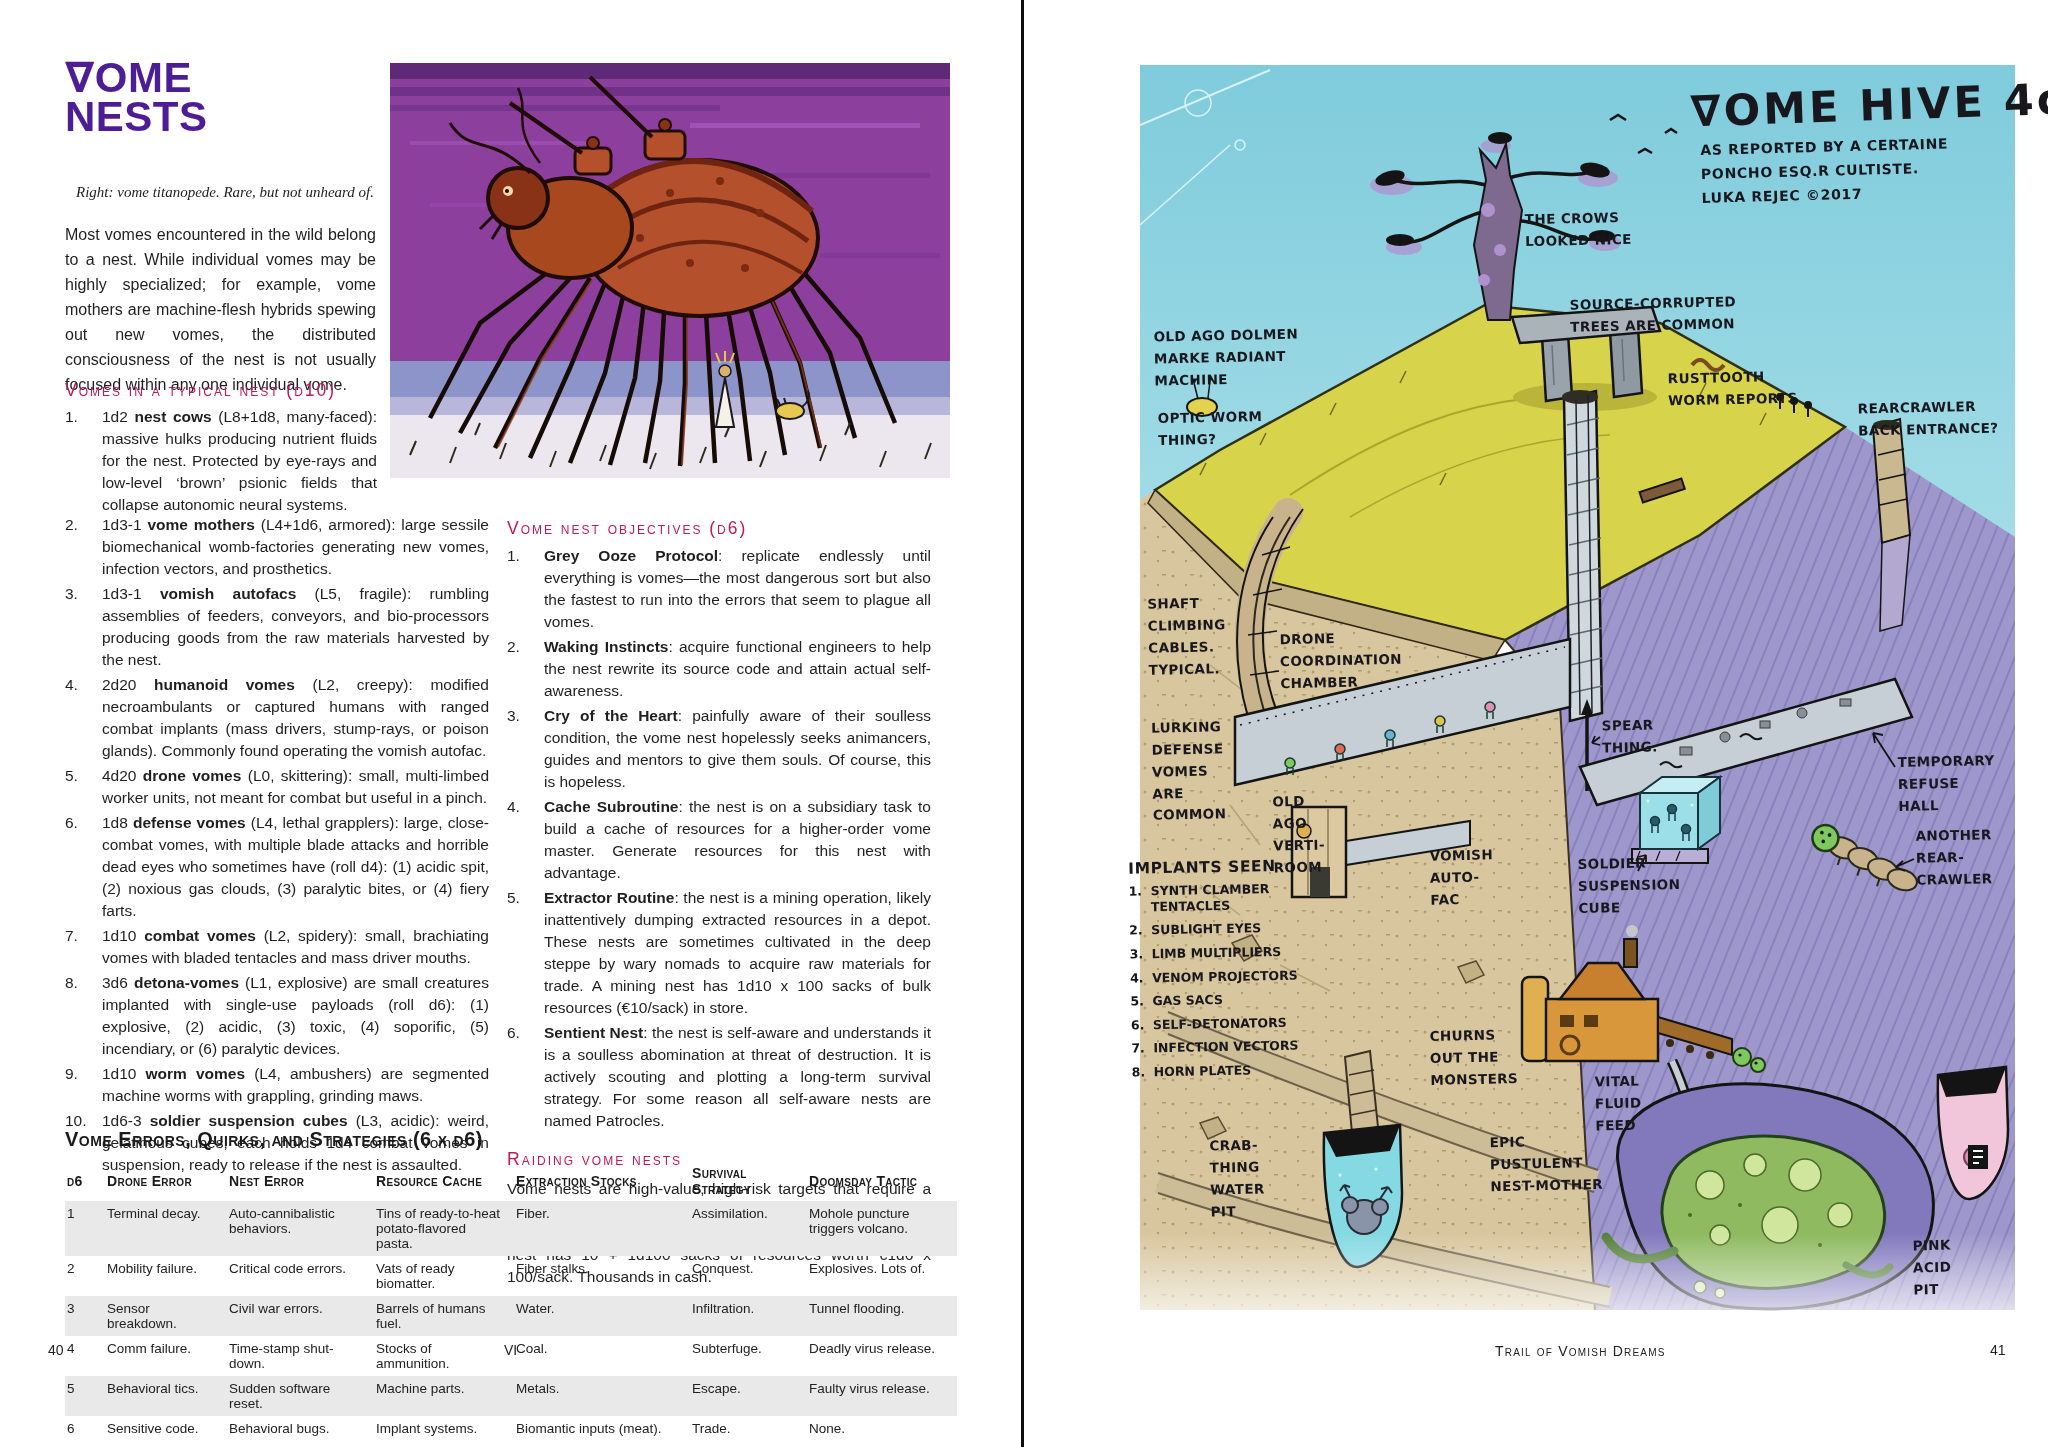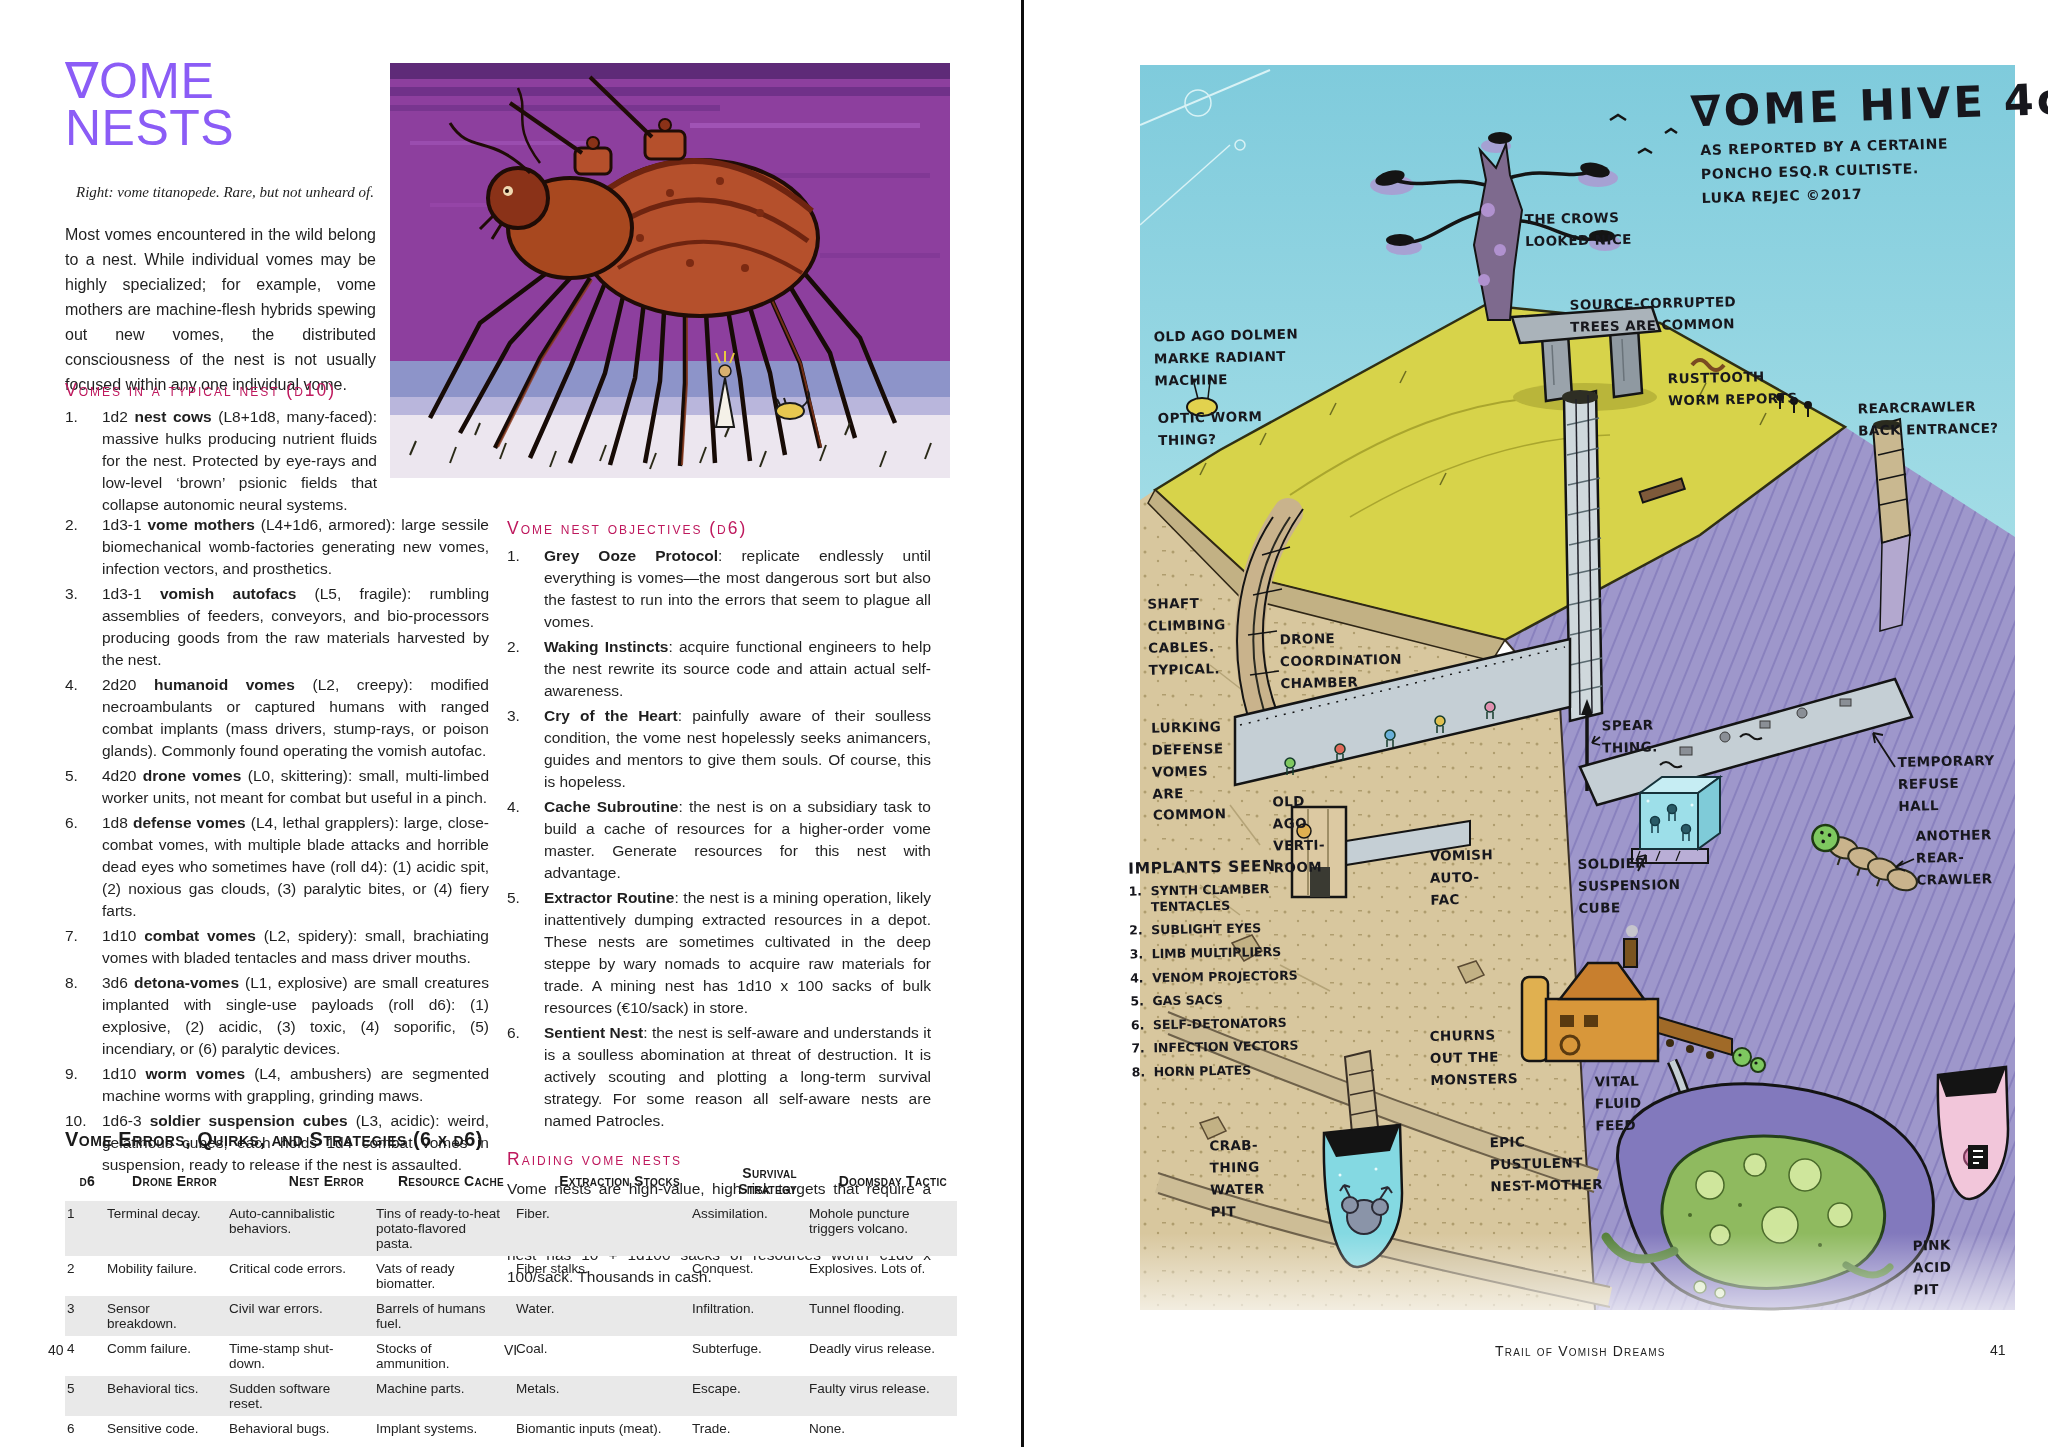--- a/index.html
+++ b/index.html
@@ -3,33 +3,33 @@
 <meta charset="utf-8">
 <style>
   *{box-sizing:border-box;margin:0;padding:0}
   body{margin:0;background:#666}
   .spread{position:relative;width:2048px;height:1447px;background:#ffffff;overflow:hidden;
           font-family:"Liberation Sans",sans-serif;color:#1f1f1f}
   .abs{position:absolute}
   .divider{position:absolute;left:1021px;top:0;width:3px;height:1447px;background:#0d0d0d}
 
   
-  .book-title{font-family:"Liberation Sans","DejaVu Sans",sans-serif;font-size:50px;font-weight:400;
-              line-height:.94;letter-spacing:.5px;color:#8b5cf6;white-space:pre-line}
+  .book-title{font-family:"Liberation Sans","DejaVu Sans",sans-serif;font-size:42px;font-weight:700;
+              line-height:.94;letter-spacing:.5px;color:#4c1d95;white-space:pre-line}
   .caption{width:309px;text-align:right;font-family:"Liberation Serif",serif;font-style:italic;
            font-size:15px;color:#222}
   .intro{width:311px;text-align:justify;font-size:16px;line-height:25px}
   .sec-heading{font-variant-caps:small-caps;letter-spacing:2px;font-size:17.5px;color:#be185d;font-weight:400}
   .dlist .li{display:flex;font-size:15.5px;line-height:22px;margin-bottom:3px}
   .dlist .n{flex:0 0 37px}
   .dlist .t{flex:1 1 auto;text-align:justify}
   .raid-body{text-align:justify;font-size:15.5px;line-height:22px;margin-top:8px}
   .table-title{font-variant-caps:small-caps;font-size:20px;font-weight:700;letter-spacing:.5px;color:#1a1a1a}
   table.errors{border-collapse:collapse;table-layout:fixed;width:892px;font-size:13.5px;margin-top:10px}
-  .errors th{font-variant-caps:small-caps;text-align:right;font-size:14px;font-weight:700;
+  .errors th{font-variant-caps:small-caps;text-align:left;font-size:14px;font-weight:700;
              padding:4px 10px 4px 2px;letter-spacing:.3px;color:#1a1a1a}
   .errors td{vertical-align:top;padding:5px 10px 5px 2px;color:#222}
   .errors tr.shaded{background:#e9e9e9}
   .footer{font-size:14px;color:#222}
   .footer-sc{font-variant-caps:small-caps;letter-spacing:1.2px}
 
   
   .hive-art{position:absolute;left:1140px;top:65px;width:875px;height:1290px}
   .annot{position:absolute;white-space:pre-line;font-family:"DejaVu Sans",sans-serif;font-weight:600;
          font-size:13.5px;line-height:1.62;letter-spacing:.4px;color:#17171d;transform:rotate(-1.2deg)}

